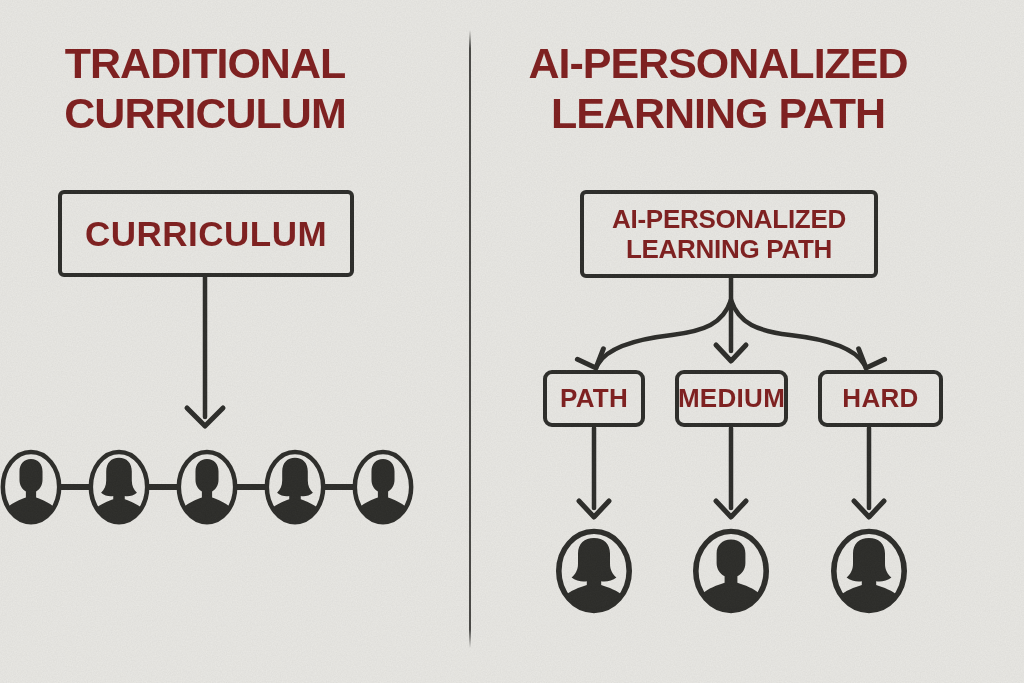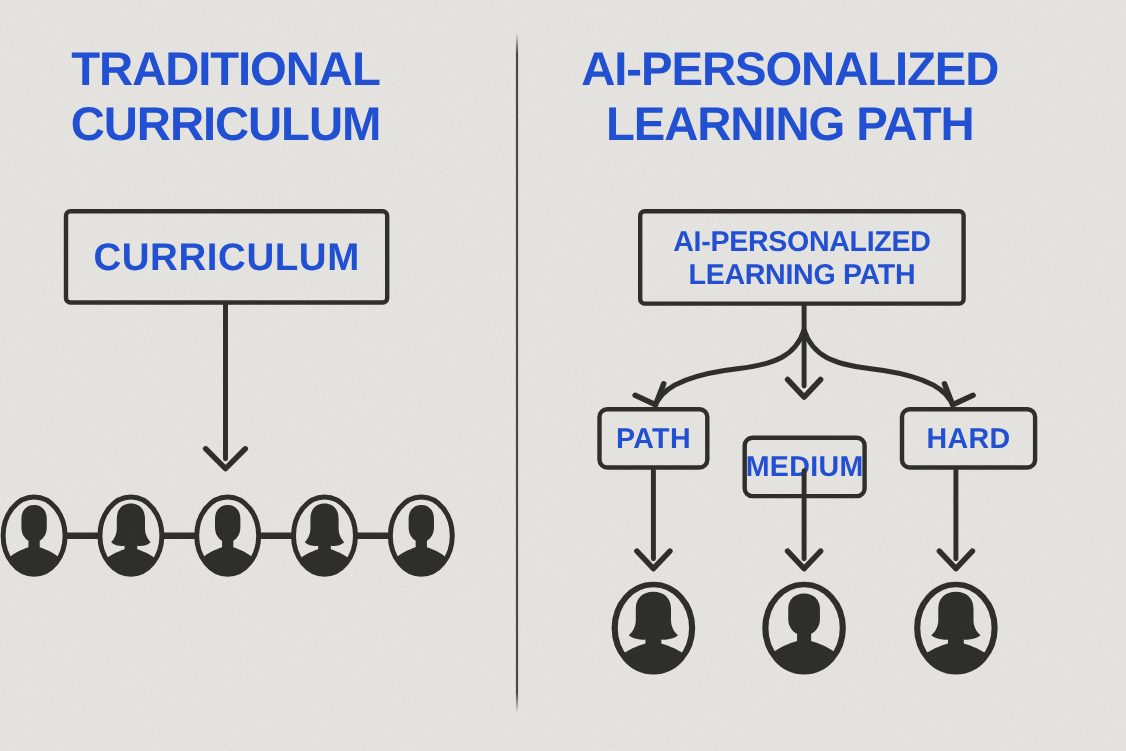--- a/index.html
+++ b/index.html
@@ -1,18 +1,18 @@
 <!DOCTYPE html>
 <html><head>
 <meta charset="utf-8">
 <style>
   html,body{margin:0;padding:0;background:#d9d8d4;}
   .canvas{
     position:relative;width:1024px;height:683px;overflow:hidden;
-    background:#eae9e5;color:#1d4ed8;
+    background:#eae9e5;color:#7f1d1d;
     font-family:"Liberation Sans", sans-serif;
   }
   .divider{
     position:absolute;left:469px;top:30px;width:2px;height:618px;
     background:linear-gradient(180deg, rgba(43,43,40,0) 0%, rgba(43,43,40,.85) 3%,
                rgba(43,43,40,.85) 97%, rgba(43,43,40,0) 100%);
   }
   .panel-title{
     position:absolute;top:38px;text-align:center;
     font-weight:bold;font-size:43px;line-height:50px;letter-spacing:-1px;
@@ -27,21 +27,21 @@
   }
   #curriculum-box{left:58px;top:190px;width:296px;height:87px;font-size:35px;letter-spacing:.5px;}
   #ai-box{left:580px;top:190px;width:298px;height:88px;font-size:26px;line-height:30px;letter-spacing:-.3px;}
   .level{
     position:absolute;box-sizing:border-box;top:370px;height:57px;
     border:4px solid #2b2b28;border-radius:9px;
     display:flex;align-items:center;justify-content:center;
     font-weight:bold;font-size:26px;letter-spacing:.3px;
   }
   #level-easy{left:543px;width:102px;}
-  #level-medium{left:675px;width:113px;margin-top:26px;}
+  #level-medium{left:675px;width:113px;}
   #level-hard{left:818px;width:125px;}
   .connectors{position:absolute;left:0;top:0;pointer-events:none;}
   .conn{fill:none;stroke:#2b2b28;stroke-width:4.5;stroke-linecap:round;}
   .conn-thick{fill:none;stroke:#2b2b28;stroke-width:6;stroke-linecap:round;}
   .chev{fill:none;stroke:#2b2b28;stroke-width:5;stroke-linecap:round;stroke-linejoin:round;}
   .avatar{position:absolute;}
   .avatar svg{display:block;width:100%;height:100%;}
   .noise{position:absolute;left:0;top:0;pointer-events:none;}
 </style>
 </head>

